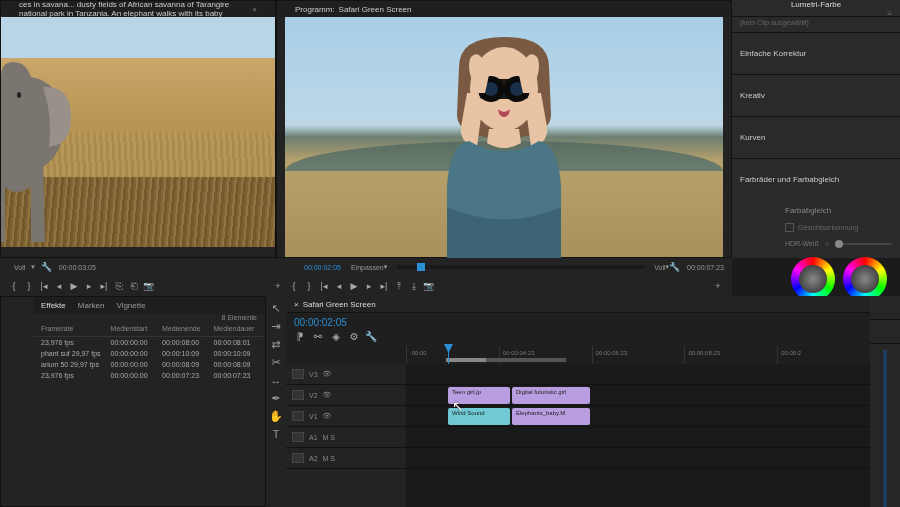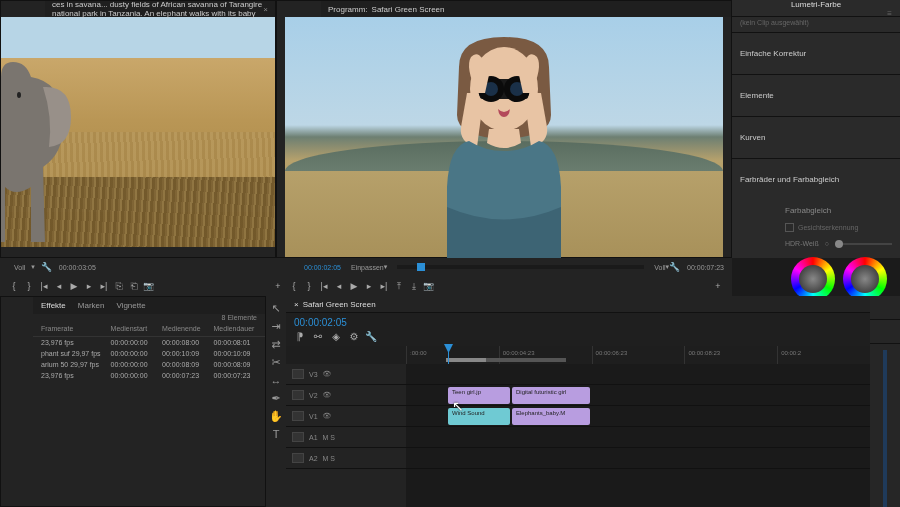--- a/index.html
+++ b/index.html
@@ -1,18 +1,18 @@
 <!DOCTYPE html>
 <html><head>
 <meta charset="utf-8">
 <style>
 * { margin:0; padding:0; box-sizing:border-box; font-family:"Segoe UI",Arial,sans-serif; }
 body { background:#1b1b1b; color:#bdbdbd; font-size:9px; width:900px; height:507px; overflow:hidden; position:relative; }
 .panel { background:#232323; border:1px solid #111; }
-.titlebar { height:16px; display:flex; align-items:center; padding:0 7px; font-size:8px; color:#ccc; background:#1f1f1f;margin-left:44px; }
+.titlebar { height:16px; display:flex; align-items:center; padding:0 18px; font-size:8px; color:#ccc; background:#1f1f1f; }
 .titlebar .close { margin-left:auto; color:#888; }
 
 
 .monitors { display:flex; height:258px; }
 .source { width:276px; position:relative; }
 .program { flex:1; position:relative; }
 .lumetri { width:168px; background:#2a2a2a; display:flex; flex-direction:column; }
 
 .source .titlebar, .program .titlebar { position:absolute; top:0; left:0; right:0; z-index:2; }
 
@@ -154,21 +154,21 @@
     </div>
   </div>
 
   <div class="lumetri">
     <div class="lum-title">
         <span>Lumetri-Farbe</span>
         <span style="margin-left:auto;color:#666;">≡</span>
       </div>
     <div class="lum-sub">(kein Clip ausgewählt)</div>
     <div class="section">Einfache Korrektur</div>
-    <div class="section">Elemente</div>
+    <div class="section">Kreativ</div>
     <div class="section">Kurven</div>
     <div class="section">Farbräder und Farbabgleich</div>
     <div class="wheels-box">
       <div class="section dim" style="border:none;padding:0 0 4px;">Farbabgleich</div>
       <div class="checkbox-row">
           <span style="width:9px;height:9px;border:1px solid #555;"></span>
           <span>Gesichtserkennung</span>
         </div>
       <div class="slider-row">
           <span>HDR-Weiß</span>

